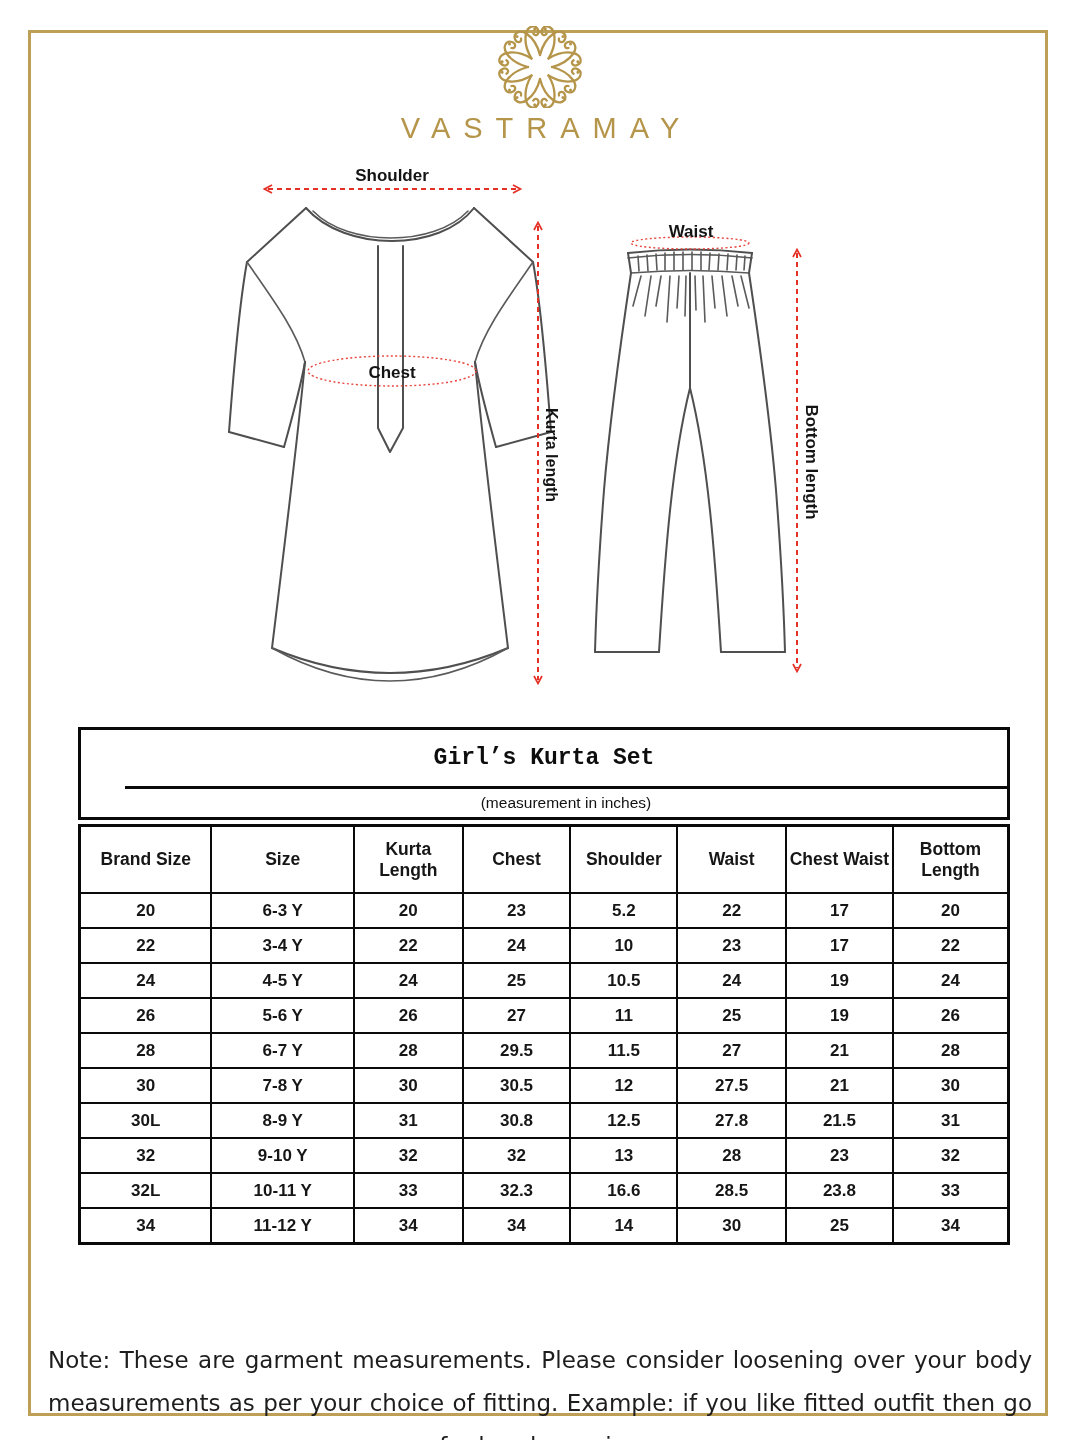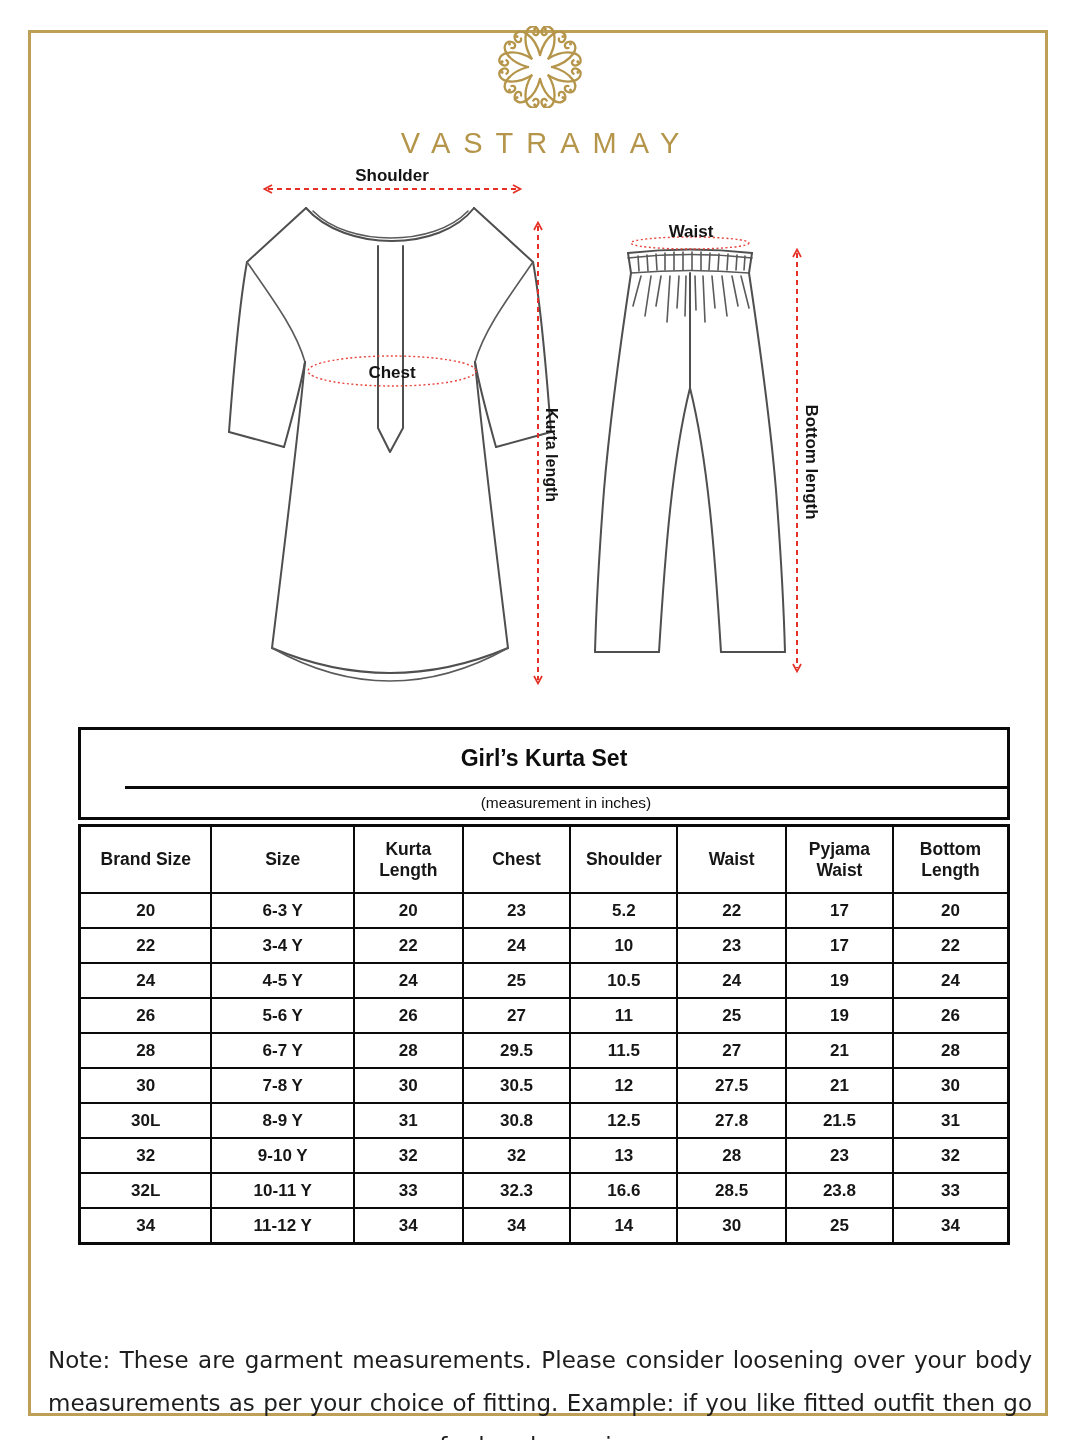--- a/index.html
+++ b/index.html
@@ -3,35 +3,35 @@
 <meta charset="utf-8">
 <style>
   html,body{margin:0;padding:0;background:#ffffff;}
   body{width:1080px;height:1440px;position:relative;overflow:hidden;
        font-family:"Liberation Sans", sans-serif;}
   .gold-frame{position:absolute;left:28px;top:30px;width:1014px;height:1380px;
        border:3px solid #bda055;pointer-events:none;}
   
   .logo{position:absolute;top:26px;left:0;width:100%;text-align:center;}
   .logo svg{display:block;margin:0 auto;}
-  .wordmark{margin-top:19px;font-size:29px;font-weight:400;color:#b5954a;
+  .wordmark{margin-top:4px;font-size:29px;font-weight:400;color:#b5954a;
        letter-spacing:13px;text-indent:13px;}
   
   .diagram-svg{position:absolute;left:180px;top:148px;}
   .dlabel{font-family:"Liberation Sans", sans-serif;font-weight:700;font-size:17px;fill:#141414;}
   .dlabel-sm{font-size:16px;}
   .garment{fill:none;stroke:#4f4f4f;stroke-width:2;stroke-linecap:round;stroke-linejoin:round;}
   .garment-thin{fill:none;stroke:#5a5a5a;stroke-width:1.6;stroke-linecap:round;}
   .red-dash{fill:none;stroke:#e53026;stroke-width:2;stroke-dasharray:5 4;}
   .red-dot{fill:none;stroke:#e8443b;stroke-width:1.4;stroke-dasharray:2 2.5;}
   
   .table-wrap{position:absolute;left:78px;top:727px;width:932px;}
   .table-top{border:3px solid #0a0a0a;background:#fff;}
   .table-title{height:56px;line-height:56px;text-align:center;
-       font-size:23px;font-weight:700;color:#0d0d0d;}
+       font-size:23px;font-weight:700;color:#0d0d0d;font-family:Liberation Mono, monospace;}
   .table-subtitle{border-top:3px solid #0a0a0a;height:28px;line-height:28px;
        text-align:center;font-size:15.5px;color:#111;margin-left:44px;}
   table.size-table{margin-top:4px;width:100%;border-collapse:collapse;
        border:3px solid #0a0a0a;table-layout:fixed;background:#fff;padding-left:36px;}
   .size-table th,.size-table td{border:2.5px solid #0a0a0a;text-align:center;
        vertical-align:middle;color:#161616;padding:0;}
   .size-table th{height:65px;font-size:17.5px;font-weight:700;line-height:1.15;}
   .size-table td{height:33px;font-size:17px;font-weight:700;}
   .size-table th:nth-child(1),.size-table td:nth-child(1){width:14.2%;}
   .size-table th:nth-child(2),.size-table td:nth-child(2){width:15.4%;}
@@ -154,21 +154,21 @@
   </div>
   <table class="size-table">
     <thead>
       <tr>
           <th>Brand Size</th>
           <th>Size</th>
           <th>Kurta Length</th>
           <th>Chest</th>
           <th>Shoulder</th>
           <th>Waist</th>
-          <th>Pyjama Waist</th>
+          <th>Chest Waist</th>
           <th>Bottom Length</th>
         </tr>
     </thead>
     <tbody>
         <tr>
           <td>20</td>
           <td>6-3 Y</td>
           <td>20</td>
           <td>23</td>
           <td>5.2</td>

